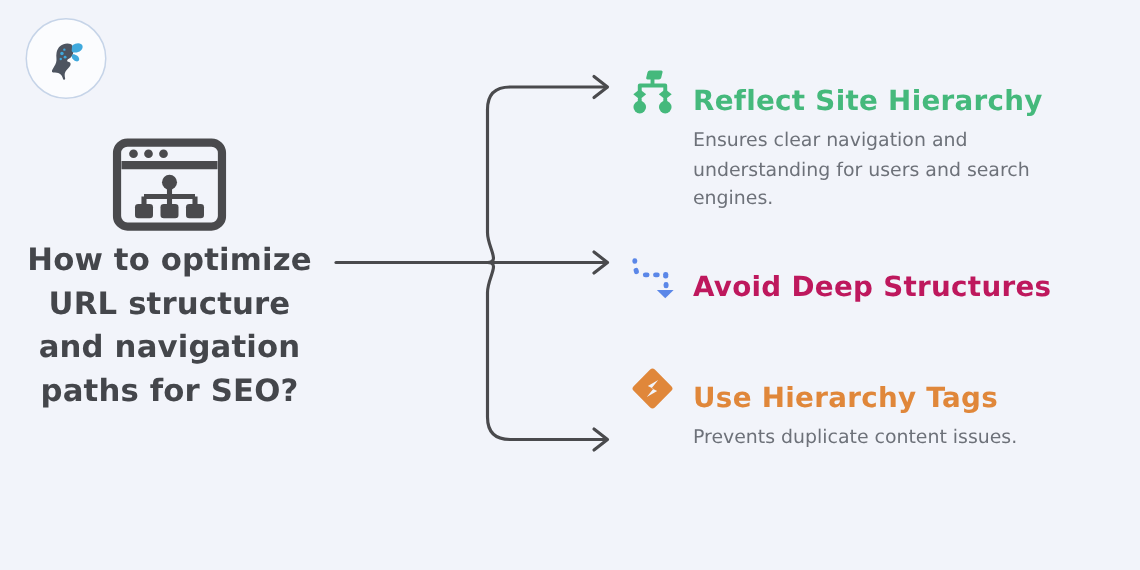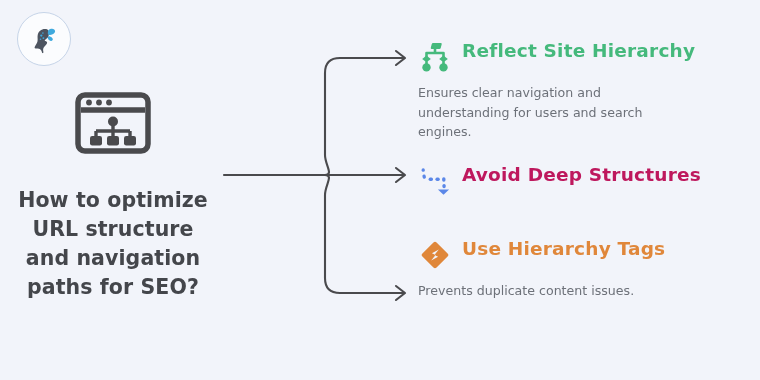--- a/index.html
+++ b/index.html
@@ -26,21 +26,21 @@
 
   
   #left-panel {
     position:absolute; left:8px; top:92px;
     width:210px;
     display:flex; flex-direction:column; align-items:center;
   }
   #sitemap-browser-icon { width:76px; height:62px; }
 
   #main-question {
-    margin-top:32px;
+    margin-top:5px;
     width:200px;
     text-align:center;
     font-family:"DejaVu Sans", sans-serif;
     font-weight:bold;
     font-size:20.5px;
     line-height:1.42;
     letter-spacing:.1px;
     color:#44464b;
   }
 
@@ -49,32 +49,33 @@
     position:absolute; left:222px; top:42px;
     width:200px; height:265px;
   }
 
   
   #items-panel {
     position:absolute; left:418px; top:40px;
     width:336px;
   }
   .item-row { position:relative; margin-bottom:20px; }
-  .item-head { display:flex; align-items:flex-start; gap:10px; height:38px; }
+  .item-head { display:flex; align-items:flex-end; gap:10px; height:38px; }
   .item-icon { width:34px; height:34px; flex:none;
                display:flex; align-items:center; justify-content:center; }
   .item-icon svg { display:block; }
   .item-title {
     font-family:"DejaVu Sans", sans-serif;
     font-weight:bold;
     font-size:18.5px;
     letter-spacing:.2px;
     white-space:nowrap;
   }
   .item-desc {
+    margin-left:44px;
     margin-top:5px;
     width:272px;
     font-family:"DejaVu Sans", sans-serif;
     font-size:12.6px;
     line-height:1.55;
     color:#6d7179;
   }
   #item-0 .item-title { color:#45b97c; }
   #item-1 .item-title { color:#be185d; }
   #item-2 .item-title { color:#e0873a; }

